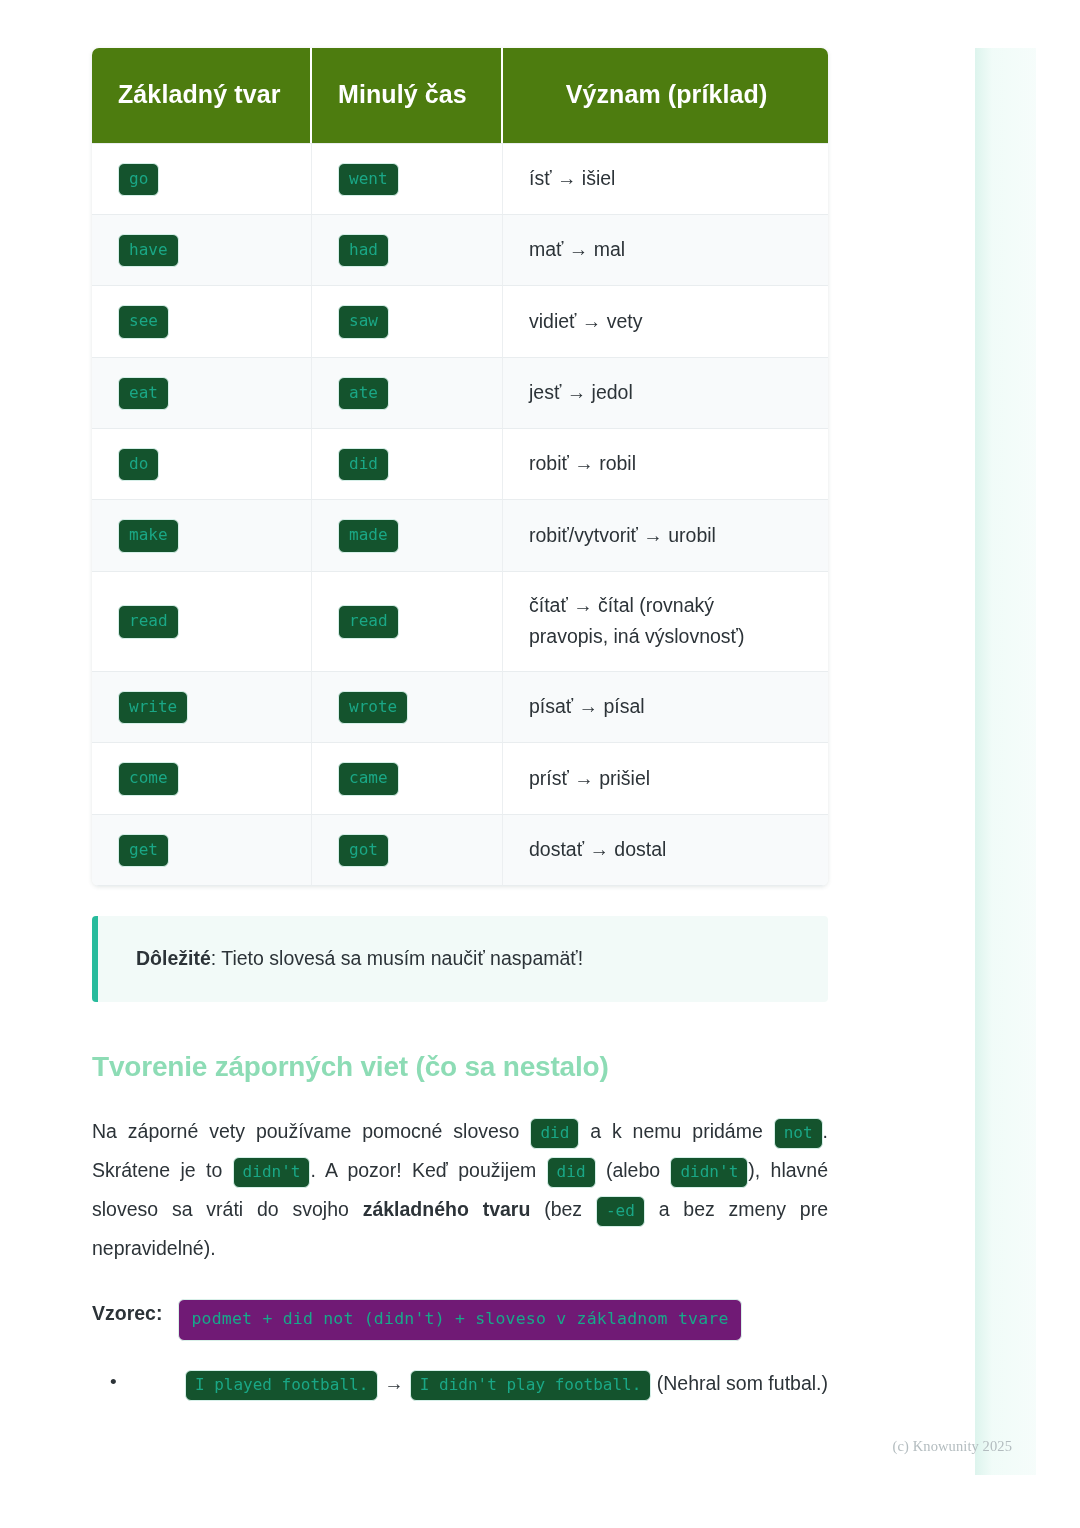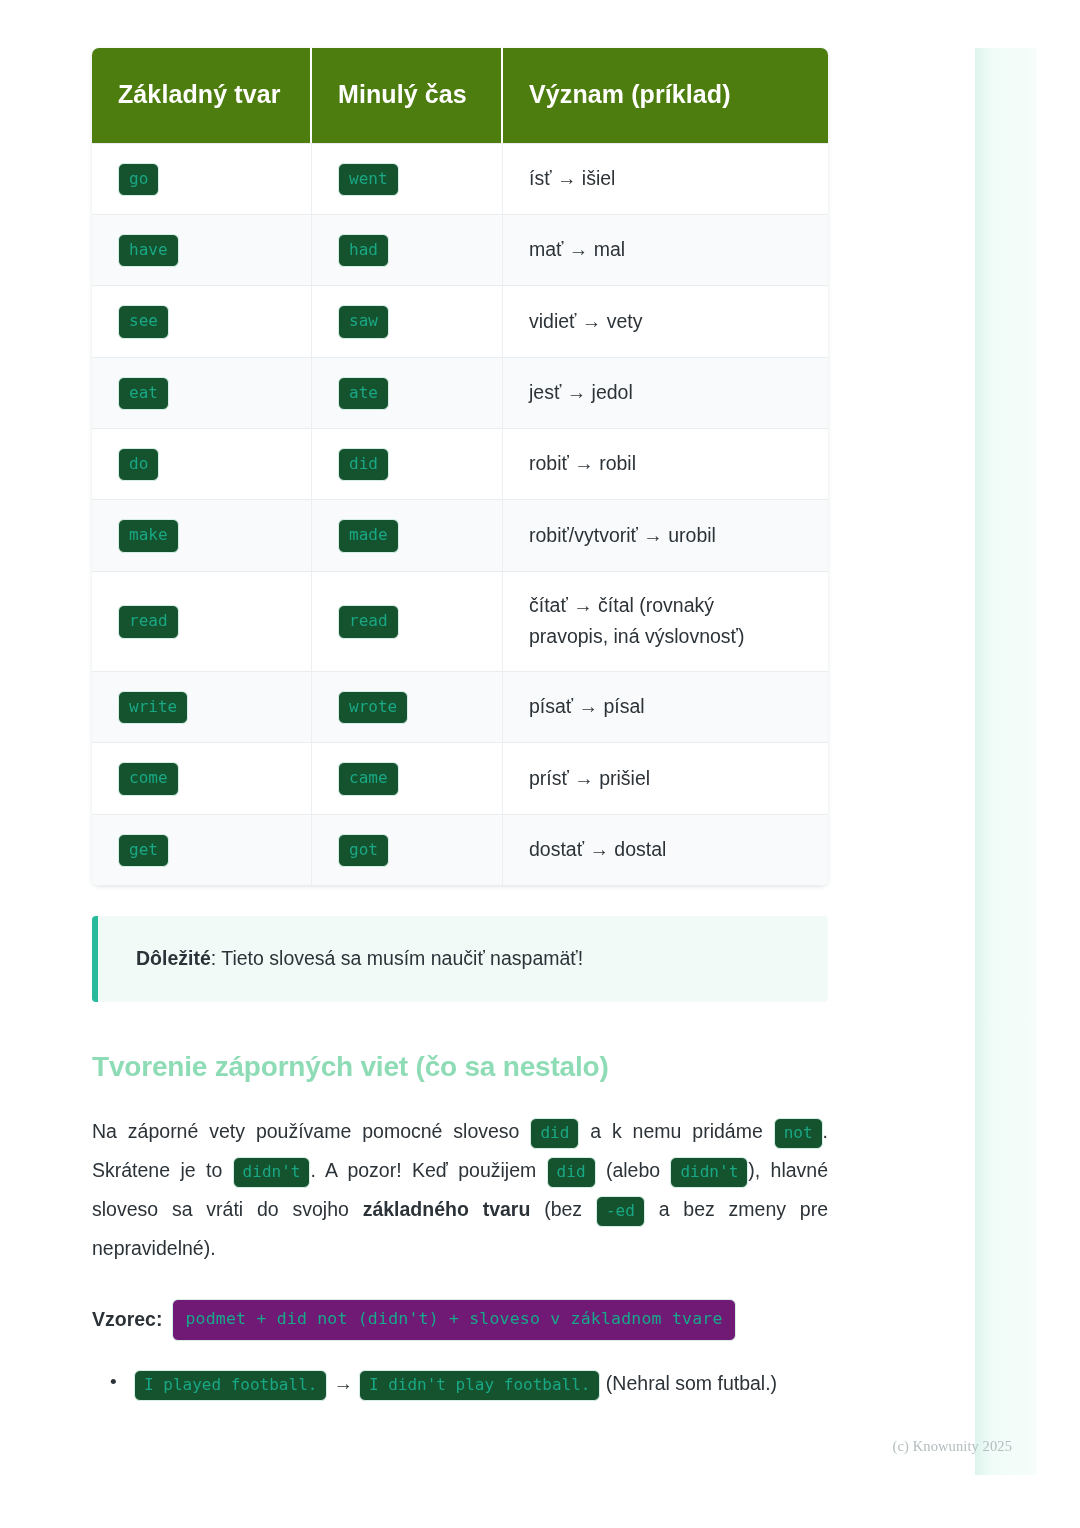--- a/index.html
+++ b/index.html
@@ -52,21 +52,21 @@
     color: #ffffff;
     font-size: 25px;
     font-weight: 700;
     text-align: left;
     vertical-align: top;
     padding: 26px 24px 28px 26px;
     line-height: 1.62;
     border-right: 2px solid #ffffff;
     letter-spacing: .1px;
   }
-  .verb-table th:last-child { border-right: none; }
+  .verb-table th:last-child { border-right: none; text-align: center; }
   .verb-table th.col-base { width: 168px; }
   .verb-table th.col-past { width: 139px; margin-left: 16px; }
 
   .verb-table td {
     border-top: 1px solid #e9edef;
     border-right: 1px solid #eceff1;
     padding: 18px 22px 18px 26px;
     vertical-align: middle;
     font-size: 19.5px;
     color: #2c3338;
@@ -124,40 +124,40 @@
     margin: 26px 0 0 0;
     color: #2c3338;
   }
   p.body b { font-weight: 700; }
 
   .formula-line {
     margin: 31px 0 0 0;
     font-size: 19.5px;
     line-height: 1.5;
     display: flex;
-    align-items: center;
-    gap: 10px;
+    gap: 16px;
   }
   .formula-label { font-weight: 700; }
   .formula-code {
     font-family: "DejaVu Sans Mono", "Liberation Mono", monospace;
     background: #701a75;
     border: 1px solid #d9f0e9;
     color: #17a98a;
     border-radius: 6px;
     padding: 7px 12px 8px;
     font-size: 16.5px;
     letter-spacing: .2px;
     white-space: nowrap;
   }
 
   ul.examples {
     margin: 26px 0 0 0;
     padding-left: 26px;
     list-style: none;
+    text-align: right;
   }
   ul.examples li {
     position: relative;
     font-size: 19.5px;
     line-height: 1.72;
     padding-left: 16px;
   }
   ul.examples li::before {
     content: "\2022";
     position: absolute;

